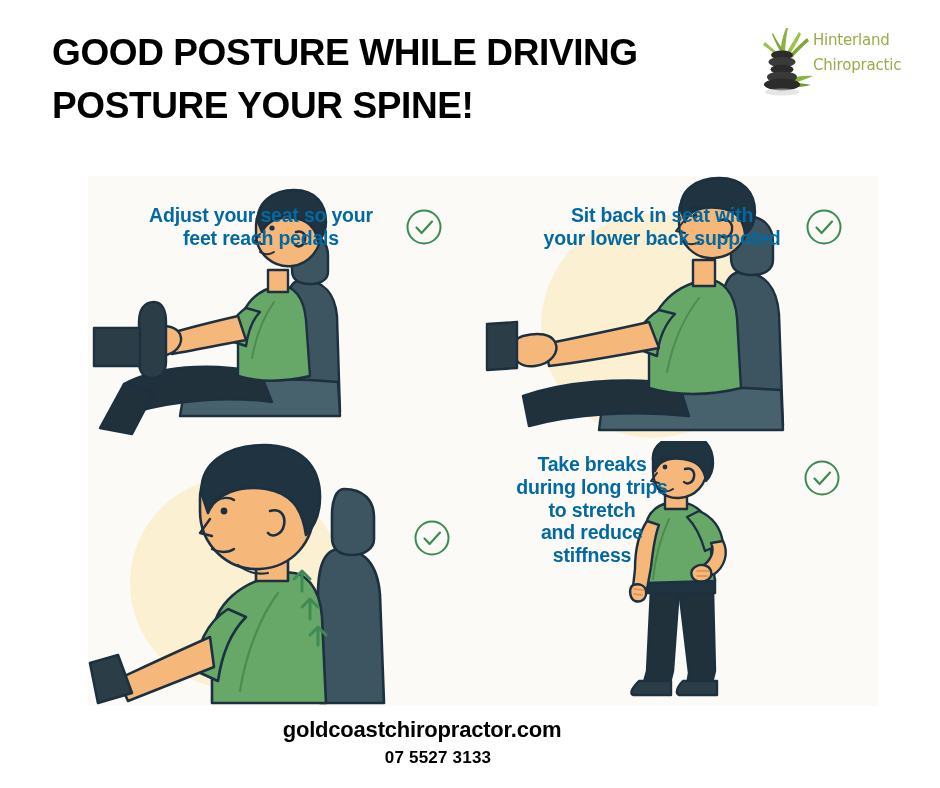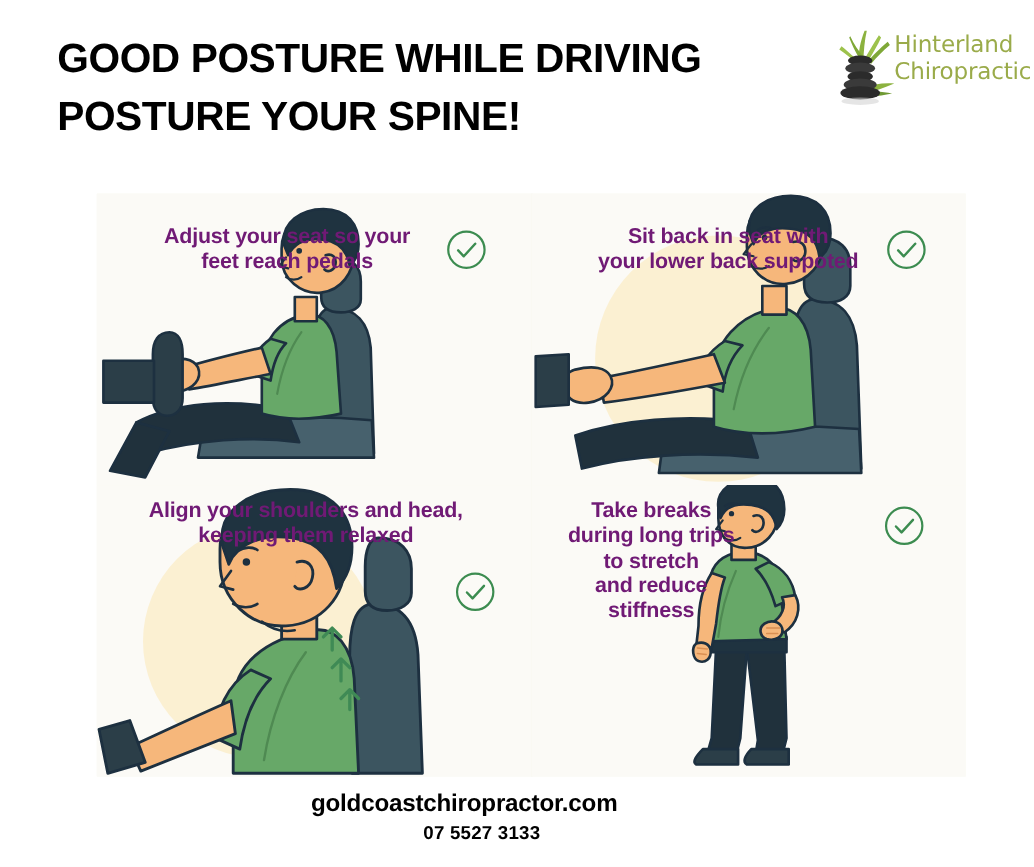--- a/index.html
+++ b/index.html
@@ -16,36 +16,36 @@
     position:absolute;left:52px;top:26px;width:700px;
     font-size:37px;line-height:53px;font-weight:800;
     letter-spacing:-0.4px;color:#000000;
   }
   .title .line{display:block;white-space:nowrap;}
 
   .logo{position:absolute;left:755px;top:18px;width:175px;height:90px;}
   .logo-mark{position:absolute;left:0px;top:4px;width:62px;height:76px;}
   .logo-text{position:absolute;left:58px;top:10px;width:120px;}
   .logo-text span{
-    display:block;color:#9aab4a;font-size:21px;line-height:25px;
+    display:block;color:#9aab4a;font-size:15px;line-height:25px;
     font-weight:400;font-family:"DejaVu Sans",sans-serif;letter-spacing:-0.2px;
   }
 
   
   .grid{
     position:absolute;left:88px;top:176px;width:790px;height:530px;
     background:#fbfaf6;
     display:grid;grid-template-columns:1fr 1fr;grid-template-rows:1fr 1fr;
   }
   .panel{position:relative;overflow:hidden;background:#fbfaf6;}
   .panel + .panel{}
   .seam-v{position:absolute;left:395px;top:0;width:1px;height:530px;background:#f4f2ea;}
 
   .cap{
-    position:absolute;z-index:6;color:#701a75;
+    position:absolute;z-index:6;color:#0369a1;
     font-weight:700;text-align:center;line-height:1.17;
     font-size:19.5px;letter-spacing:-0.2px;
   }
   .cap .l{display:block;white-space:nowrap;}
 
   .check{position:absolute;z-index:7;width:38px;height:38px;}
 
   .art{position:absolute;inset:0;z-index:3;}
   .art svg{display:block;width:100%;height:100%;}
 
@@ -204,24 +204,20 @@
             <circle cx="212" cy="40" r="2.6" fill="#1d3040" stroke="none"></circle>
             <path d="M206 33 C210 30 216 30 219 32" fill="none" stroke="#1d3040" stroke-width="2"></path>
             <path d="M200 46 L193 55 L202 57" fill="none" stroke="#1d3040" stroke-width="2"></path>
             <path d="M200 66 C205 69 212 69 216 66" fill="none" stroke="#1d3040" stroke-width="2"></path>
           </g>
         </svg>
       </div>
     </div>
 
     <div class="panel">
-      <div class="cap" style="left:0px;top:12px;width:380px;">
-        <span class="l">Align your shoulders and head,</span>
-        <span class="l">keeping them relaxed</span>
-      </div>
       <div class="check" style="left:325px;top:78px;">
         <svg viewBox="0 0 38 38">
           <circle cx="19" cy="19" r="16.5" fill="none" stroke="#3c8c50" stroke-width="2"></circle>
           <path d="M11.5 19.6 L16.6 25 L27 13.6" fill="none" stroke="#3c8c50" stroke-width="2.2" stroke-linecap="round" stroke-linejoin="round"></path>
         </svg>
       </div>
 
       <div class="art">
         <svg viewBox="0 0 395 265" preserveAspectRatio="xMidYMax meet">
 

